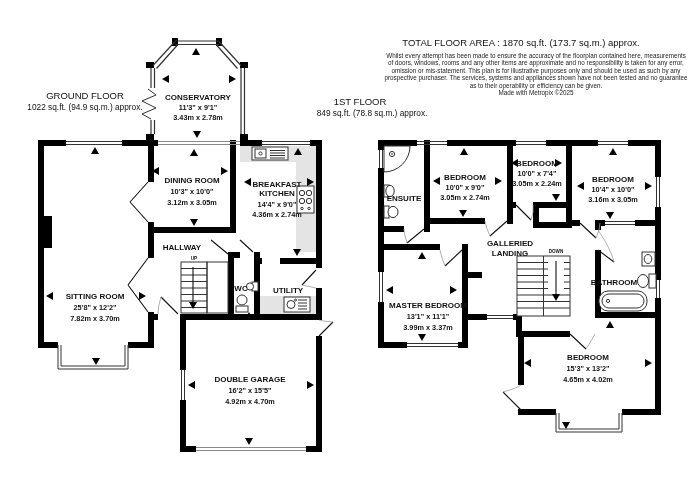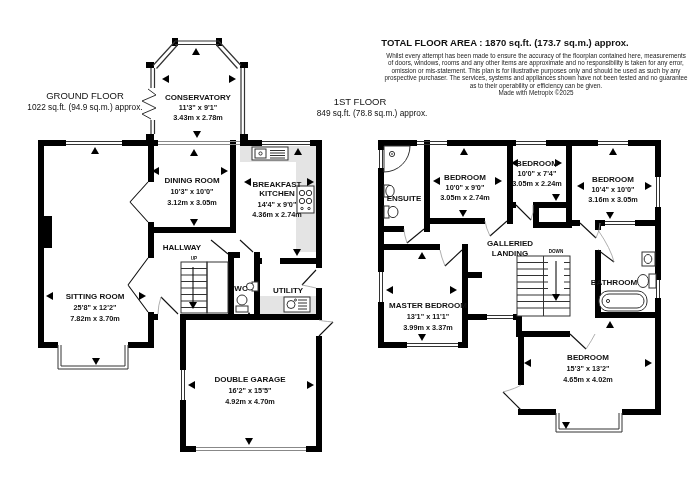--- a/index.html
+++ b/index.html
@@ -1,19 +1,19 @@
 <!DOCTYPE html>
 <html><head>
 <meta charset="utf-8">
 <style>
   html,body{margin:0;padding:0;background:#fff;}
   #canvas{position:relative;width:700px;height:499px;background:#fff;overflow:hidden;
           font-family:"Liberation Sans",sans-serif;color:#111;}
-  #hdr-title{position:absolute;left:340px;top:37px;width:330px;text-align:center;
-             font-size:9.5px;font-weight:bold;color:#111;}
+  #hdr-title{position:absolute;left:356px;top:37px;width:330px;text-align:center;
+             font-size:9.5px;font-weight:normal;color:#111;}
   #hdr-disc{position:absolute;left:366px;top:52px;width:340px;text-align:center;
             font-size:6.3px;line-height:7.4px;color:#222;}
   svg{position:absolute;left:0;top:0;}
   .wl{fill:#000;stroke:none;}
   .tn{stroke:#333;stroke-width:1;fill:none;}
   .tn2{stroke:#333;stroke-width:1.2;fill:none;}
   .lt{stroke:#888;stroke-width:1;fill:none;}
   .fx{fill:#fff;stroke:#333;stroke-width:1;}
   .cnt{fill:#e4e4e4;stroke:none;}
   .leaf{stroke:#111;stroke-width:1.1;fill:none;}

